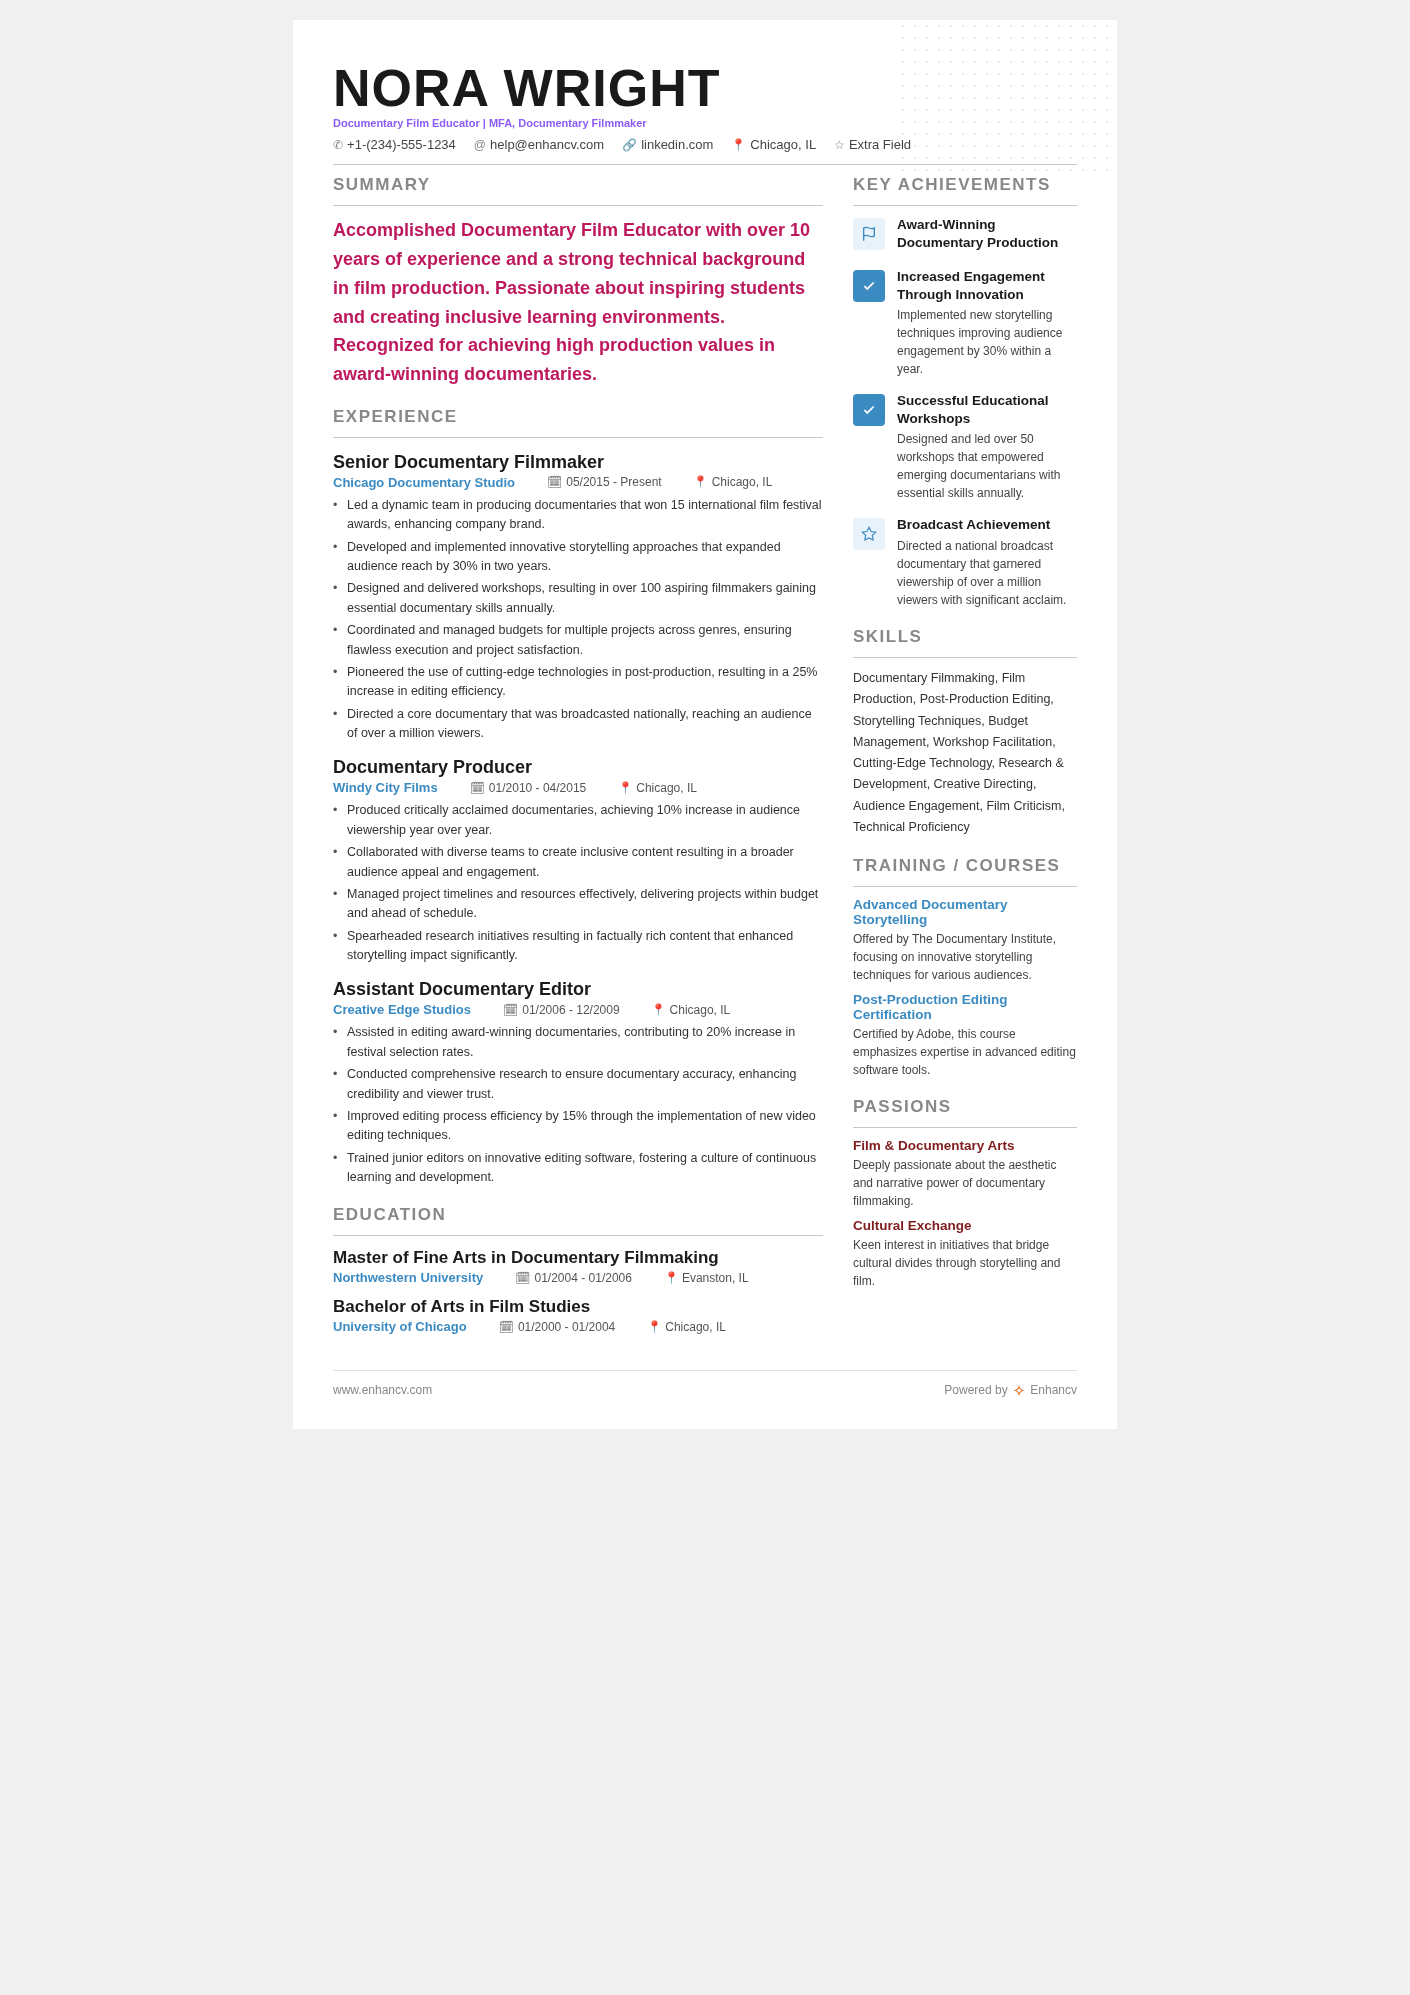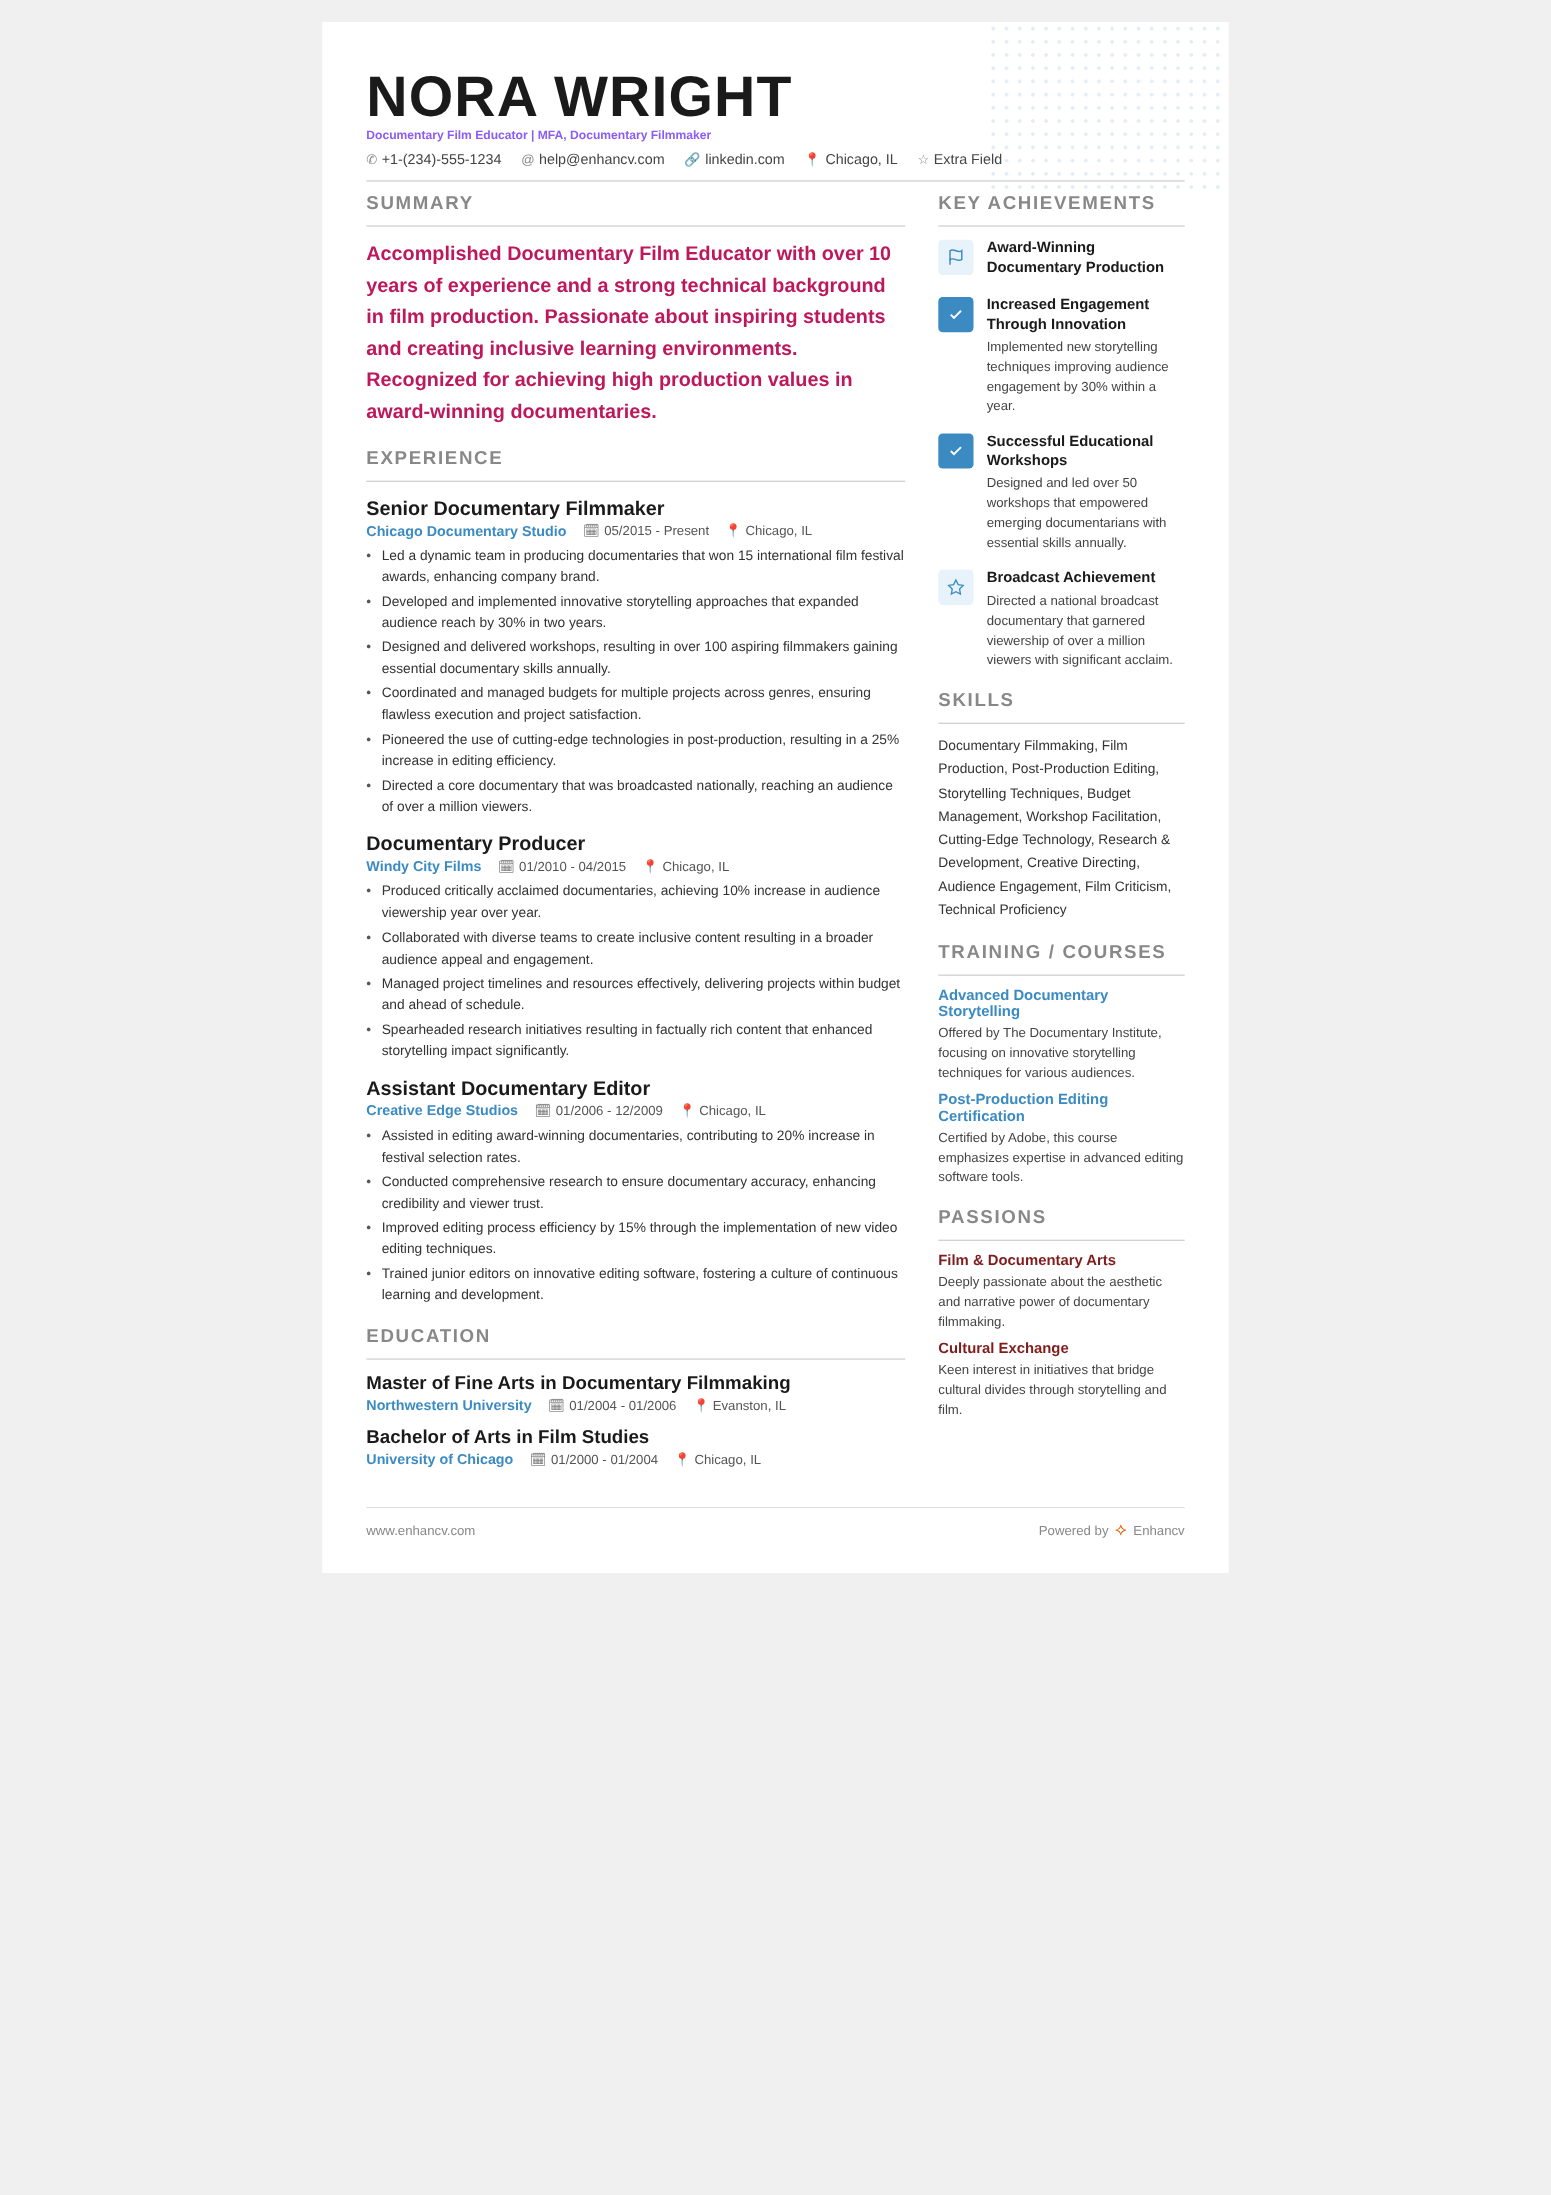--- a/index.html
+++ b/index.html
@@ -92,21 +92,21 @@
     .job-title {
       font-size: 18px;
       font-weight: 700;
       color: #1a1a1a;
       margin-top: 14px;
       margin-bottom: 2px;
     }
     .job-meta {
       display: flex;
       align-items: center;
-      gap: 15px;
+      gap: 32px;
       margin-bottom: 6px;
       flex-wrap: wrap;
     }
     .employer {
       font-size: 13px;
       color: #3b8bc2;
       font-weight: 600;
     }
     .job-dates {
       font-size: 12px;

